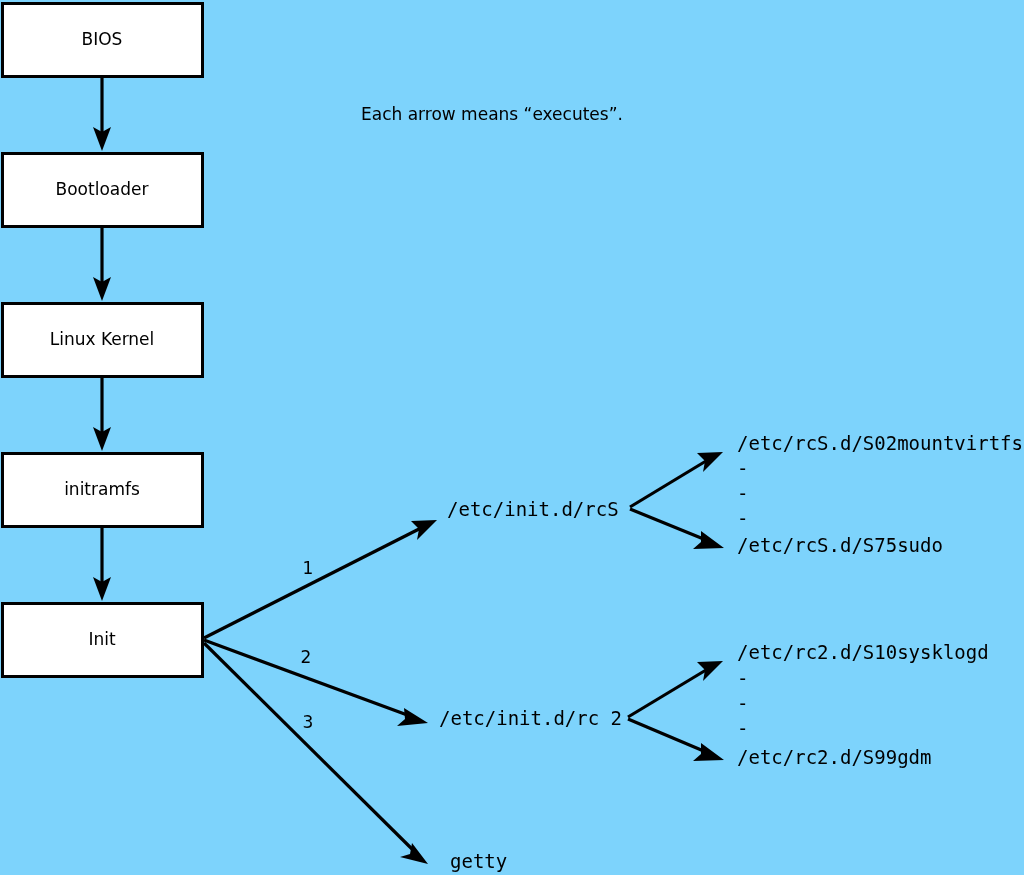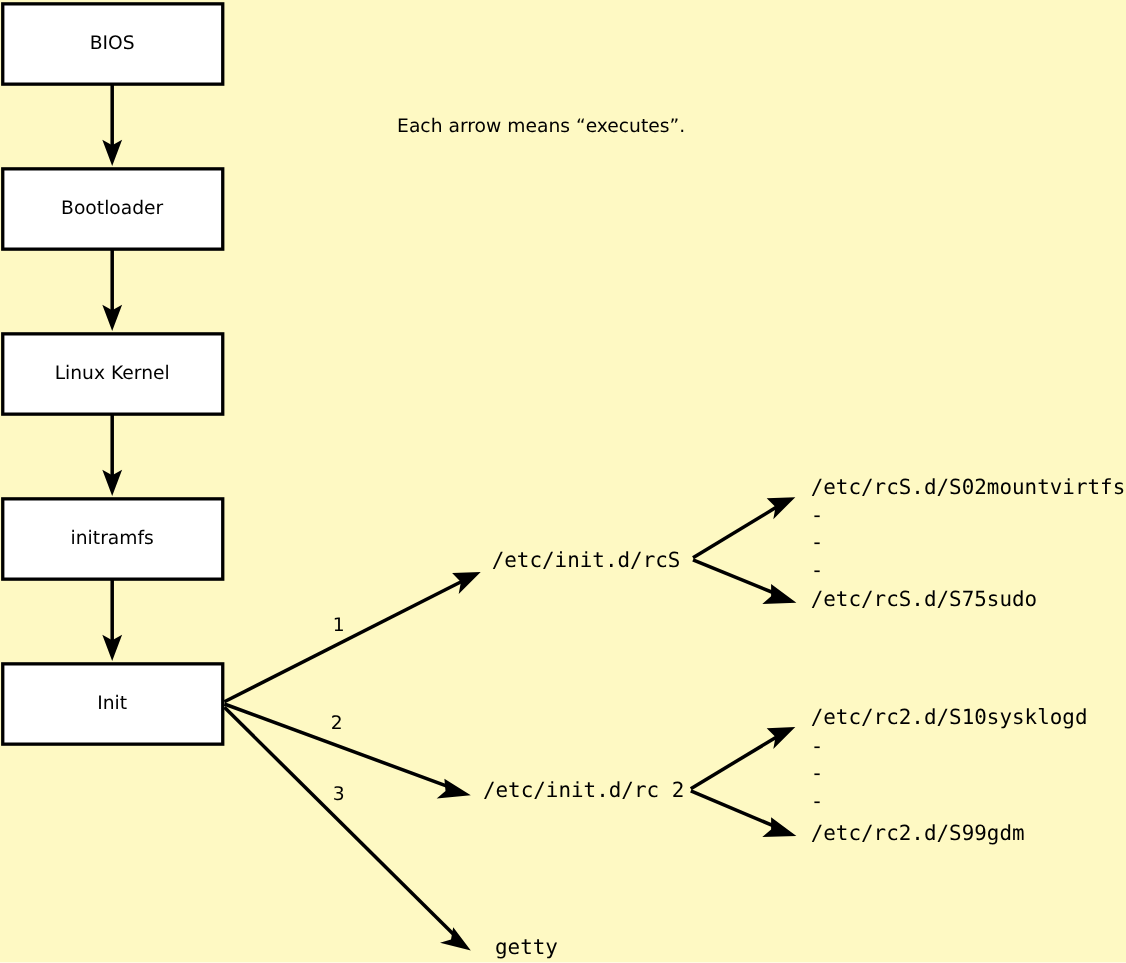--- a/index.html
+++ b/index.html
@@ -10,21 +10,21 @@
   body {
     width: 1024px;
     height: 875px;
     font-family: "Liberation Sans", sans-serif;
     overflow: hidden;
   }
   #diagram-root {
     position: relative;
     width: 1024px;
     height: 875px;
-    background: #fef9c3;
+    background: #7dd3fc;
   }
   #diagram-svg {
     position: absolute;
     top: 0;
     left: 0;
     width: 1024px;
     height: 875px;
     display: block;
   }
   .box-rect {

